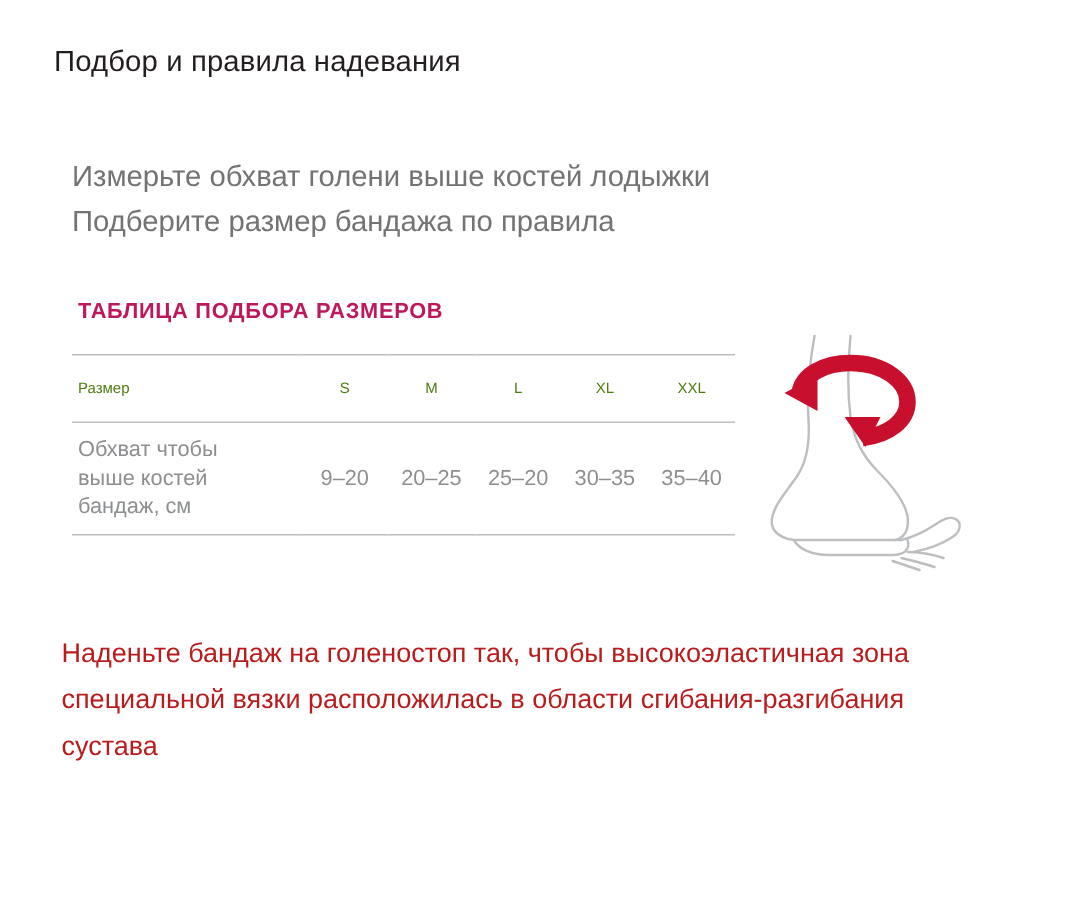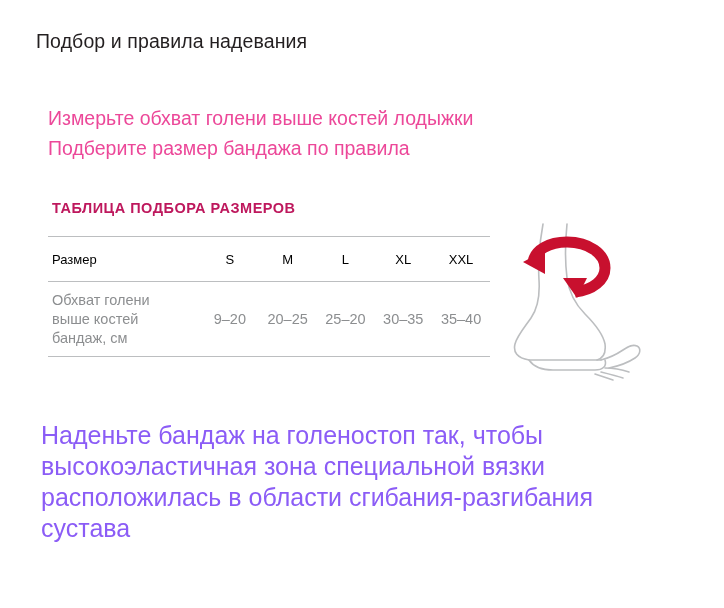--- a/index.html
+++ b/index.html
@@ -32,21 +32,21 @@
     color: #231f20;
     letter-spacing: 0.1px;
   }
 
   .intro {
     position: absolute;
     left: 48px;
     top: 103px;
     font-size: 19.5px;
     line-height: 30px;
-    color: #ec4899;
+    color: #737373;
   }
   .intro div { white-space: nowrap; }
 
   
   .table-block {
     position: absolute;
     left: 48px;
     top: 200px;
     width: 450px;
   }
@@ -68,22 +68,22 @@
     padding: 0;
     vertical-align: middle;
     color: #6d6e71;
     font-size: 14.5px;
   }
 
   .row-head td {
     border-top: 1px solid #bcbec0;
     border-bottom: 1px solid #bcbec0;
     height: 44px;
-    font-size: 13px;
-    color: #000000;
+    font-size: 10px;
+    color: #4d7c0f;
   }
 
   .row-data td {
     border-bottom: 1px solid #bcbec0;
     height: 74px;
     font-size: 14.5px;
     color: #8c8e90;
   }
 
   .col-label {
@@ -113,23 +113,23 @@
     width: 170px;
     height: 160px;
   }
 
   
   .body-text {
     position: absolute;
     left: 41px;
     top: 420px;
     width: 620px;
-    font-size: 25px;
+    font-size: 18px;
     line-height: 31px;
-    color: #8b5cf6;
+    color: #b91c1c;
   }
 </style>
 </head>
 <body>
 
 <div class="page">
 
   <div class="heading">Подбор и правила надевания</div>
 
   <div class="intro">
@@ -146,21 +146,21 @@
         <td class="col-label">Размер</td>
         <td class="col-val">S</td>
         <td class="col-val">M</td>
         <td class="col-val">L</td>
         <td class="col-val">XL</td>
         <td class="col-val">XXL</td>
       </tr>
       <tr class="row-data">
         <td class="col-label">
           <div class="label-multi">
-            <div>Обхват голени</div>
+            <div>Обхват чтобы</div>
             <div>выше костей</div>
             <div>бандаж, см</div>
           </div>
         </td>
         <td class="col-val">9–20</td>
         <td class="col-val">20–25</td>
         <td class="col-val">25–20</td>
         <td class="col-val">30–35</td>
         <td class="col-val">35–40</td>
       </tr>

